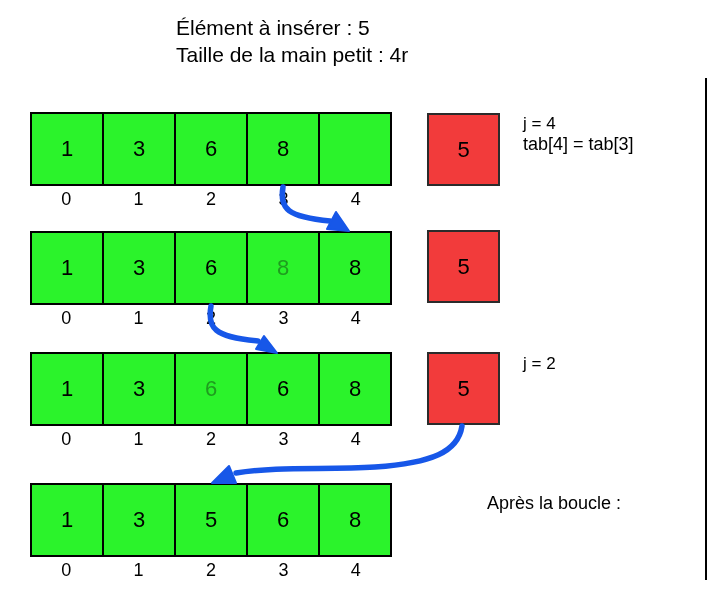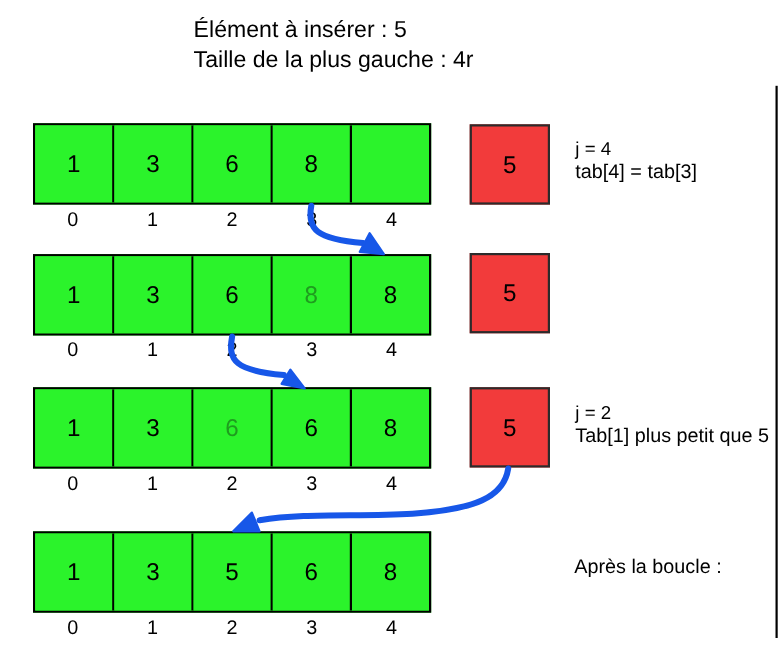--- a/index.html
+++ b/index.html
@@ -63,24 +63,24 @@
     height: 69px;
     background: var(--cell-red);
     border: 2px solid #2b2b2b;
     display: flex;
     align-items: center;
     justify-content: center;
     font-size: 22px;
   }
 
   
-  .note { position: absolute; left: 523px; white-space: nowrap; margin-top: 12px; }
+  .note { position: absolute; left: 523px; white-space: nowrap; }
   .note-title { font-size: 17px; line-height: 22px; }
   .note-line { font-size: 18px; line-height: 19.5px; }
-  .note.final { left: 522px; }
+  .note.final { left: 487px; }
 
   
   #arrows {
     position: absolute;
     left: 0; top: 0;
     width: 709px; height: 610px;
     pointer-events: none;
   }
   .arrow {
     fill: none;
@@ -105,21 +105,21 @@
     background: #000;
   }
 </style>
 </head>
 <body>
 
 <div id="canvas">
 
   <div class="title-block">
     <div>Élément à insérer : 5</div>
-    <div>Taille de la plus gauche : 4r</div>
+    <div>Taille de la main petit : 4r</div>
   </div>
 
   <div class="array-row" style="top:112px">
     <div class="cells">
       <div class="cell">1</div>
       <div class="cell">3</div>
       <div class="cell">6</div>
       <div class="cell">8</div>
       <div class="cell"></div>
     </div>
@@ -167,21 +167,20 @@
       <span>0</span>
       <span>1</span>
       <span>2</span>
       <span>3</span>
       <span>4</span>
     </div>
   </div>
   <div class="red-box" style="top:352px">5</div>
   <div class="note" style="top:353px">
     <div class="note-title">j = 2</div>
-    <div class="note-line">Tab[1] plus petit que 5</div>
   </div>
 
   <div class="array-row" style="top:483px">
     <div class="cells">
       <div class="cell">1</div>
       <div class="cell">3</div>
       <div class="cell">5</div>
       <div class="cell">6</div>
       <div class="cell">8</div>
     </div>

